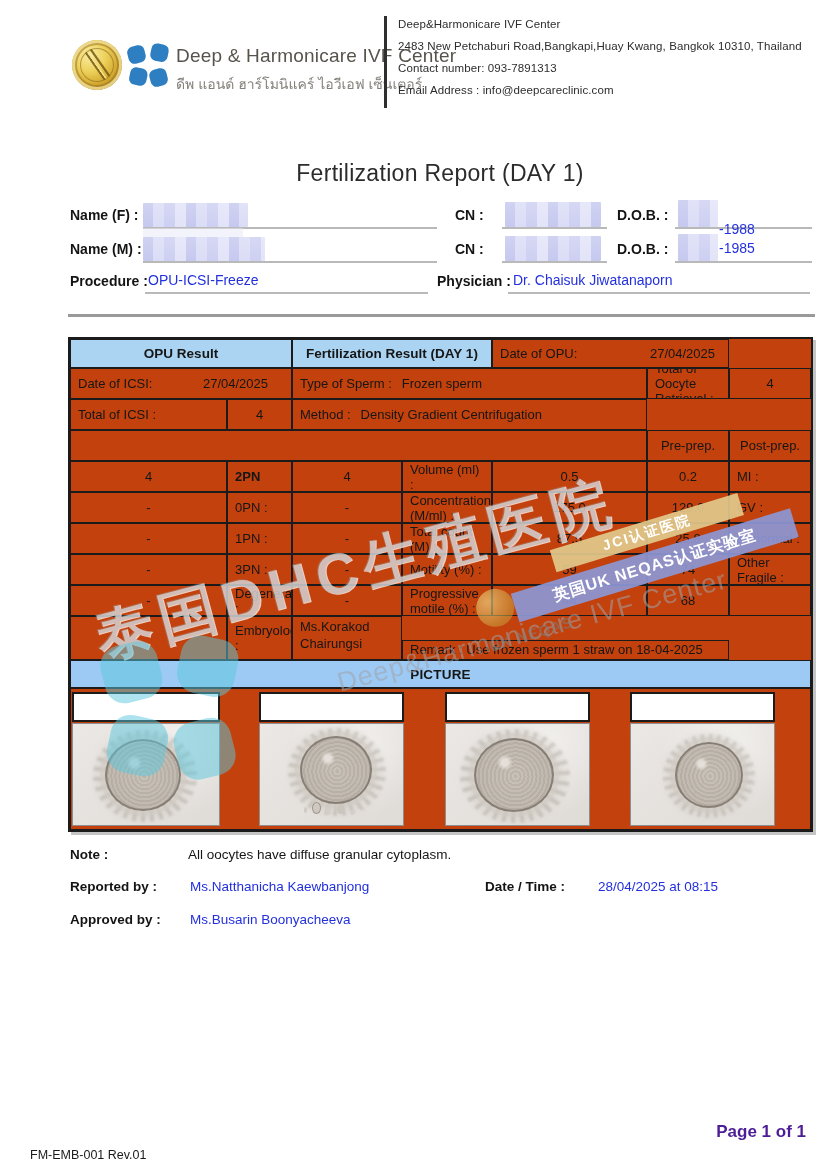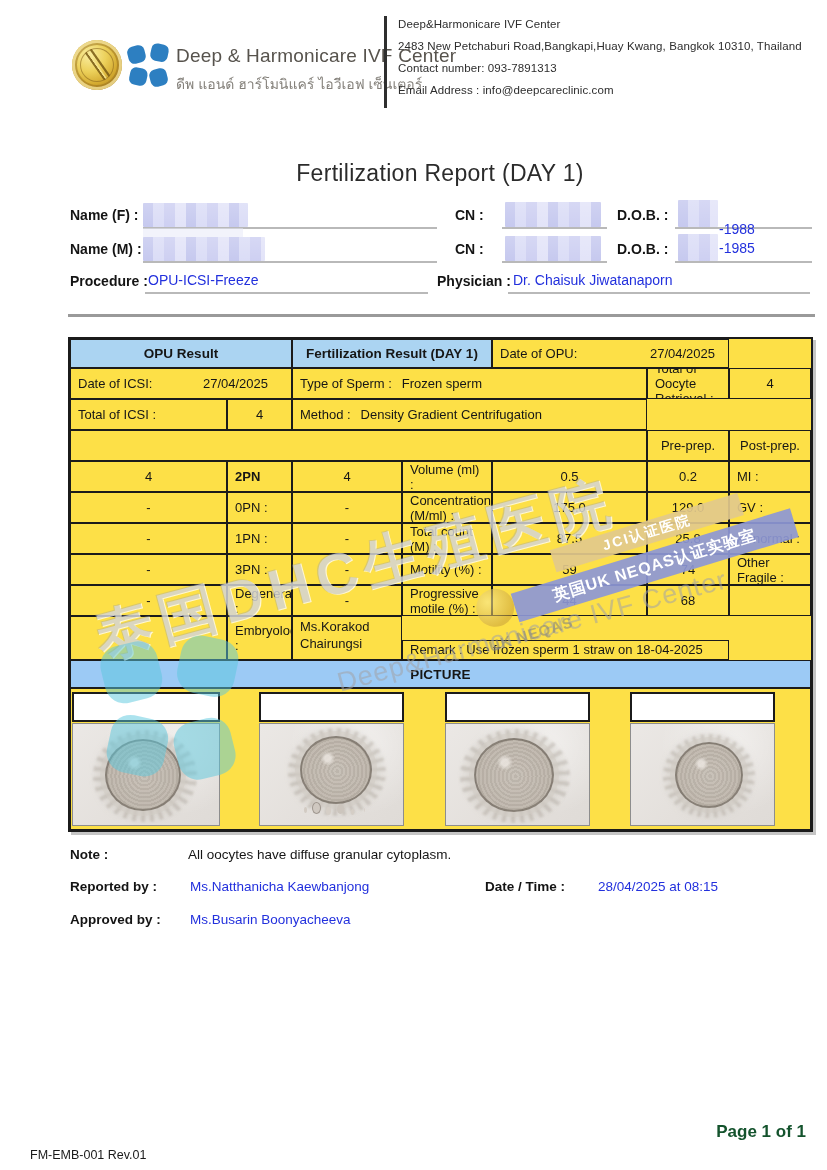--- a/index.html
+++ b/index.html
@@ -34,21 +34,21 @@
     background-color:#cdd0f2; }
   .redact-ghost { position:absolute; background:rgba(230,231,247,0.5); }
 
   
   .rule { position:absolute; left:68px; top:314px; width:747px; height:3px; background:#9a9a9a; }
 
   
   .rtable { position:absolute; left:68px; top:337px; width:745px; display:grid;
     grid-template-columns:157px 65px 110px 90px 155px 82px 1fr;
     grid-template-rows:29px 31px 31px 31px 31px 31px 31px 31px 31px 44px 28px 142px;
-    border:2px solid #1b1b1b; background:#fde047; box-shadow:3px 3px 0 rgba(150,150,150,0.55); }
+    border:2px solid #1b1b1b; background:#c2410c; box-shadow:3px 3px 0 rgba(150,150,150,0.55); }
   .cell { border:1px solid #1b1b1b; display:flex; align-items:center; padding:0 7px; font-size:13px; color:#161616; overflow:hidden; }
   .sp2 { grid-column:span 2; } .sp3 { grid-column:span 3; } .sp5 { grid-column:span 5; } .sp7 { grid-column:span 7; }
   .c-center { justify-content:center; padding:0 2px; }
   .c-head { background:#abd4f2; font-weight:bold; justify-content:center; font-size:13.5px; }
   .c-bold { font-weight:bold; }
   .c-between { justify-content:space-between; }
   .gap10 { width:10px; flex:none; }
   .remark { display:block; line-height:1.35; font-size:13px;margin-top:24px; }
   .wrapcell { line-height:1.3; padding-top:2px; align-items:flex-start; }
   .picbar { background:#9ccaf5; font-weight:bold; justify-content:center; font-size:13.5px; letter-spacing:0.2px; }
@@ -90,21 +90,21 @@
   .badge-coin { position:absolute; left:0; top:26px; width:38px; height:38px; border-radius:50%;
     background:radial-gradient(circle at 35% 30%, rgba(248,233,150,0.6), rgba(200,160,60,0.55) 70%); }
   .badge-gray { position:absolute; left:2px; top:72px; font-size:15px; letter-spacing:1px; color:rgba(125,125,128,0.55); font-weight:bold; }
 
   
   .nlabel { position:absolute; font-size:13.5px; font-weight:bold; color:#141414; }
   .nvalue { position:absolute; font-size:13.5px; color:#161616; }
   .nblue { position:absolute; font-size:13.5px; color:#2230dd; }
 
   
-  .page-num { position:absolute; right:21px; top:1122px; font-size:17px; font-weight:bold; color:#14532d; }
+  .page-num { position:absolute; right:21px; top:1122px; font-size:17px; font-weight:bold; color:#4c1d95; }
   .form-code { position:absolute; left:30px; top:1148px; font-size:12.5px; color:#1a1a1a; }
 </style>
 </head>
 <body>
 
 <div class="page">
 
   <div class="hdr">
     <div class="coin"></div>
     <svg class="clover" viewBox="0 0 100 108">

